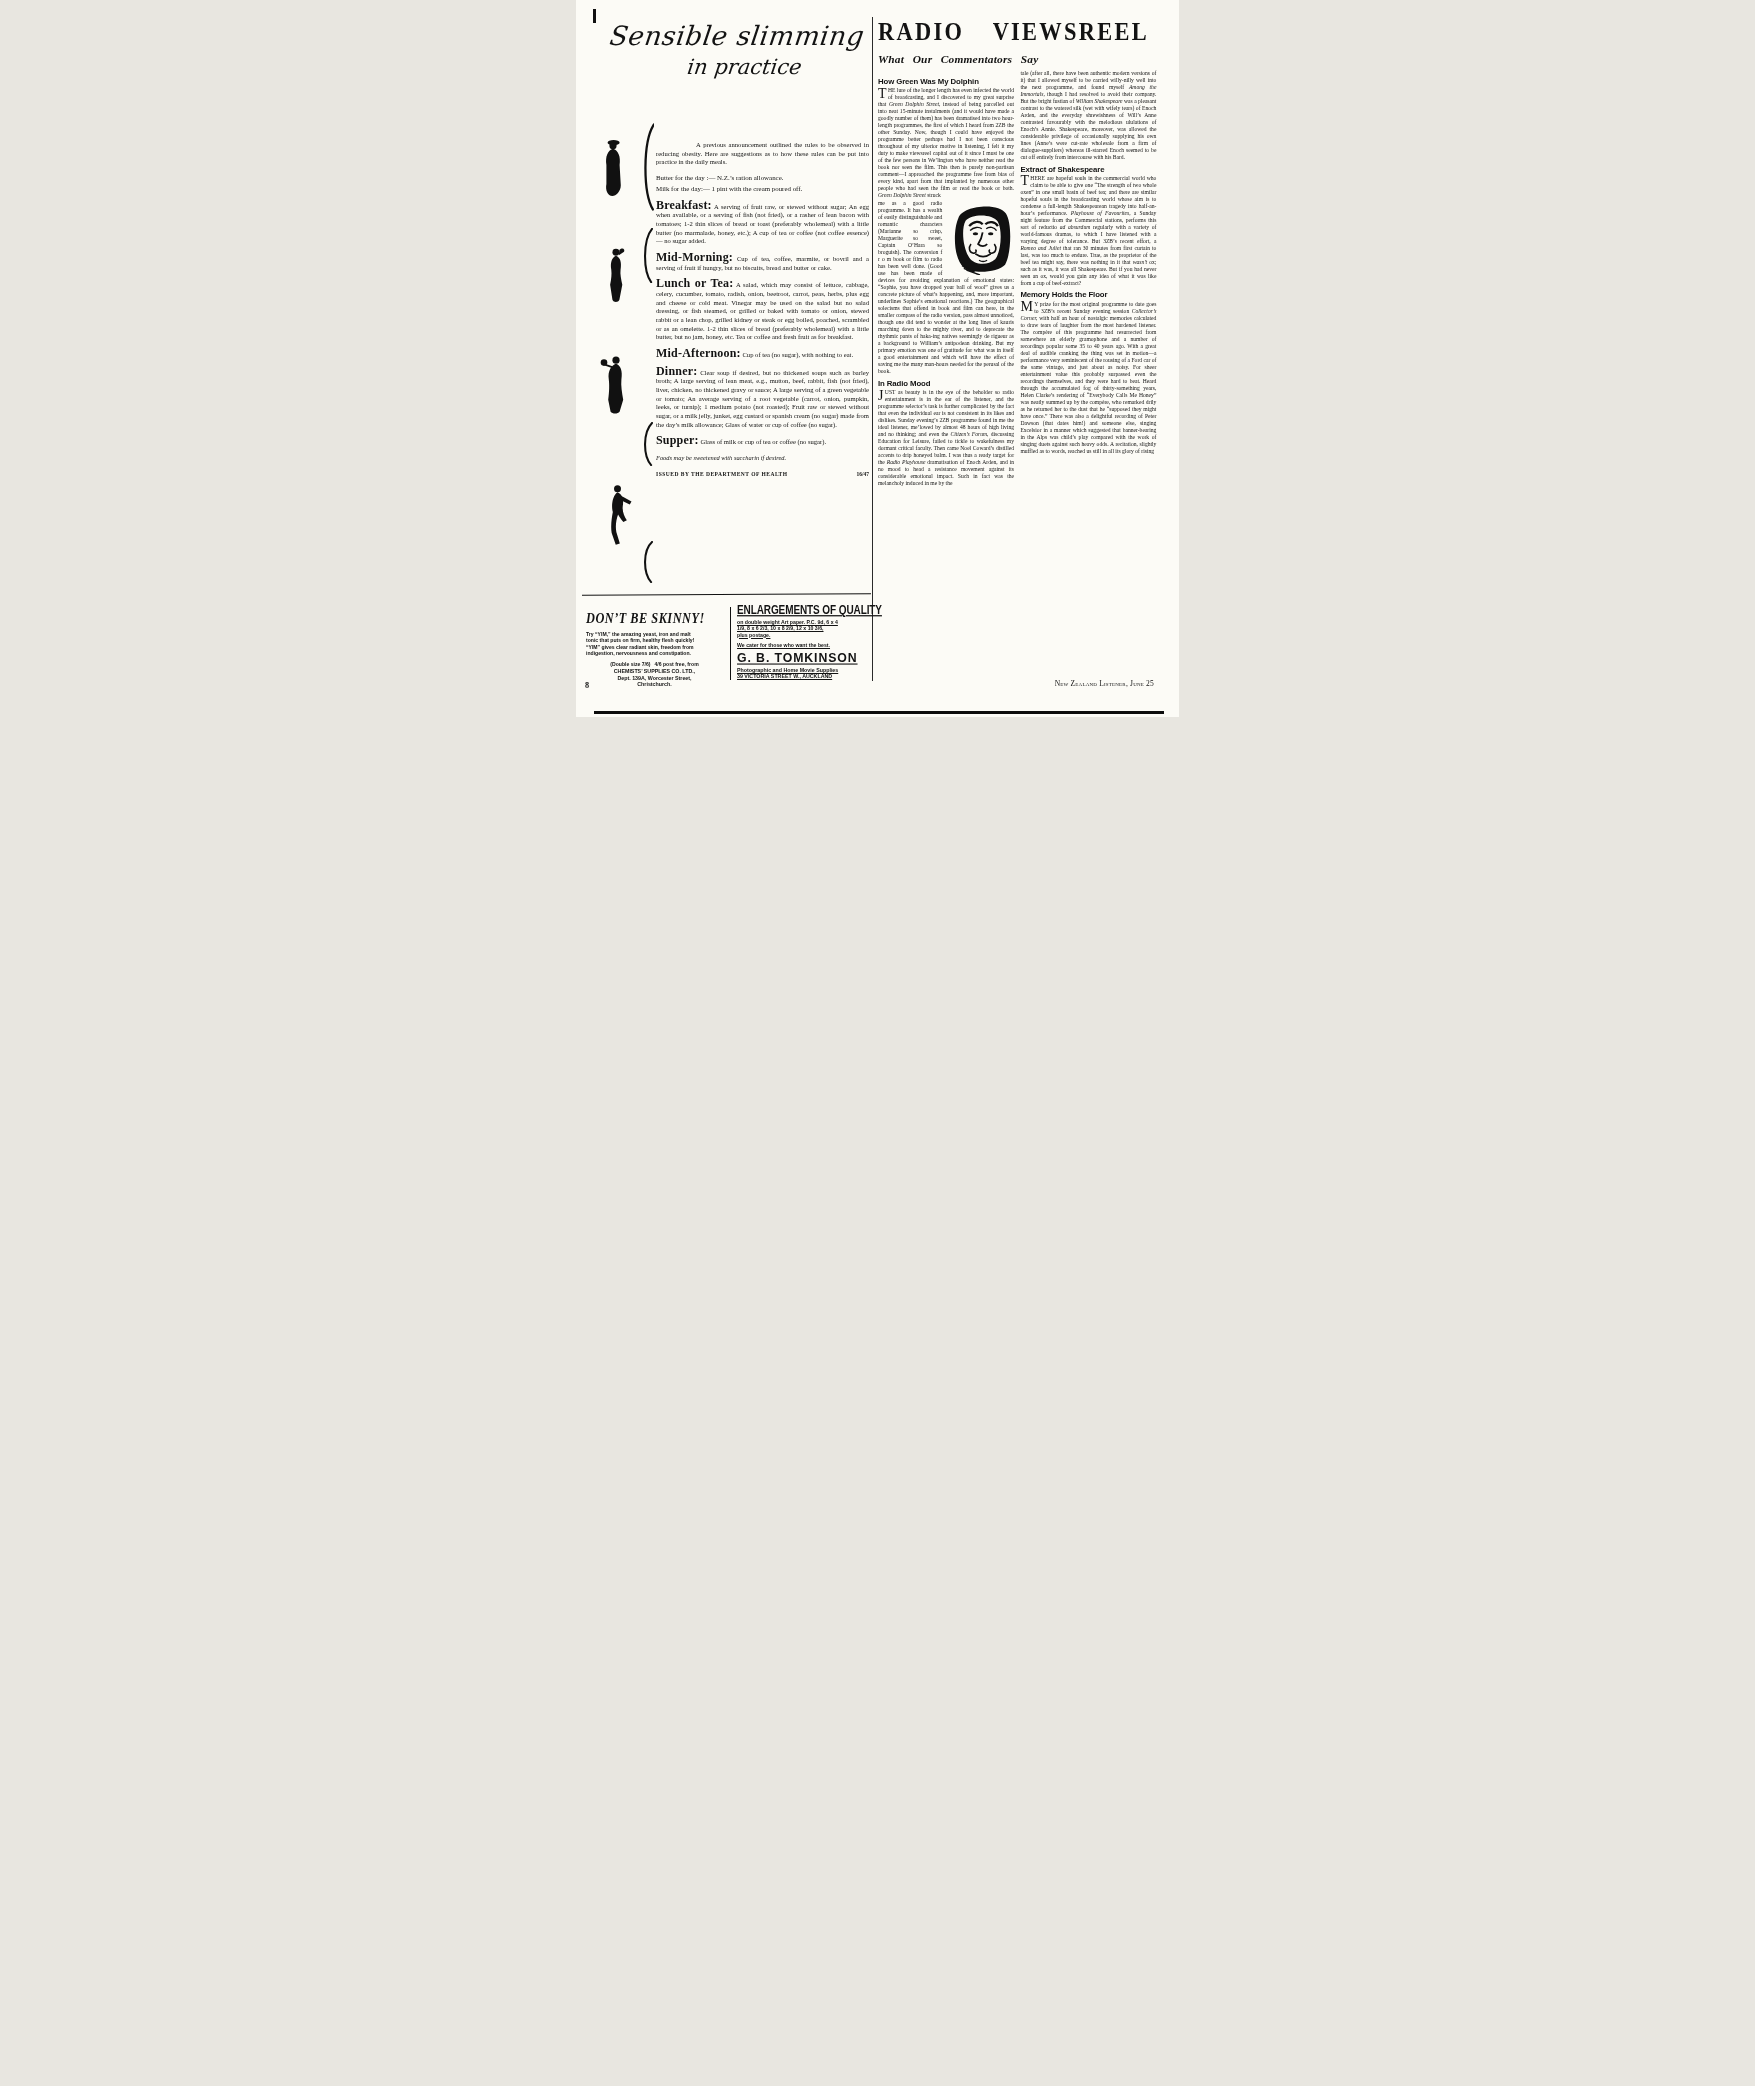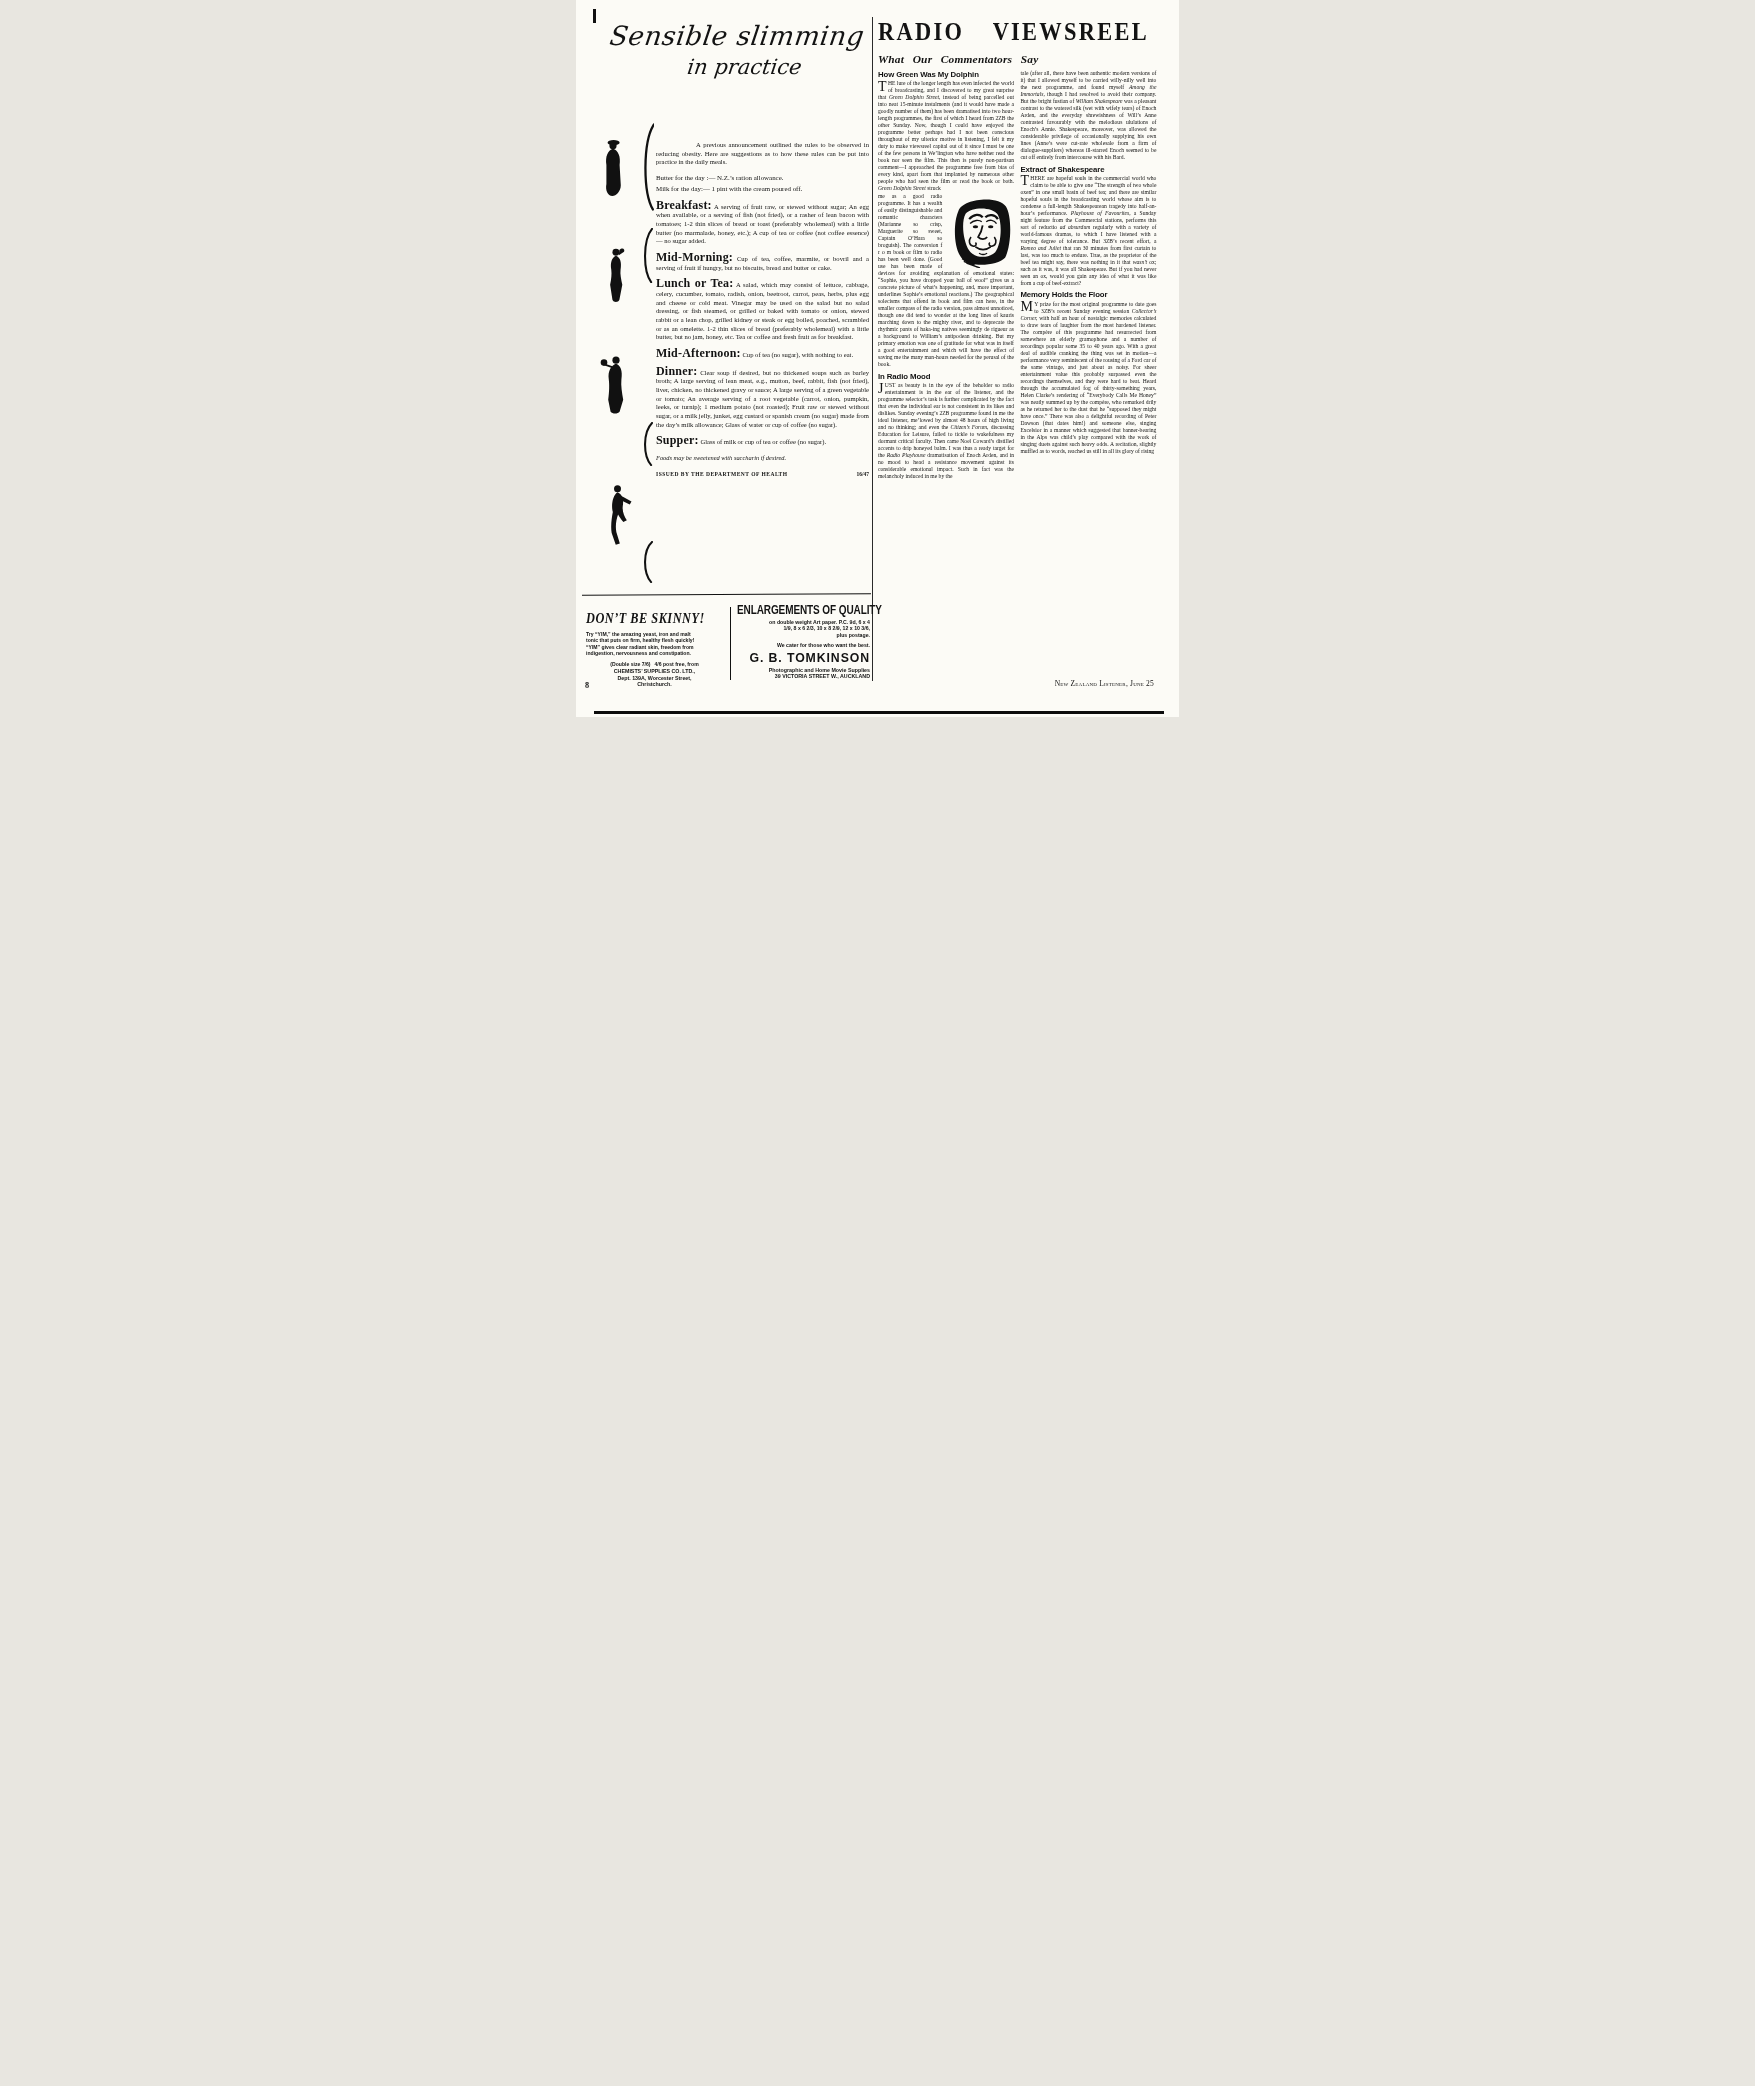--- a/index.html
+++ b/index.html
@@ -34,37 +34,37 @@
     font-size:5.5px;letter-spacing:0.5px;font-weight:bold;}
   .issued-code{font-weight:bold;letter-spacing:0;}
   
   .ad{position:absolute;font-family:"Liberation Sans", sans-serif;}
   .ad-skinny{left:10px;top:579px;width:137px;margin-top:32px;}
   .skinny-headline{font-family:"Liberation Serif", serif;font-weight:bold;font-style:italic;
     font-size:12.3px;letter-spacing:0.5px;transform:scaleY(1.15);white-space:nowrap;}
   .skinny-body{margin-top:4.6px;font-size:5.1px;line-height:6.6px;font-weight:bold;white-space:pre-line;}
   .skinny-offer{margin-top:4.1px;font-size:5.1px;font-weight:bold;text-align:center;}
   .skinny-addr{margin-top:1.4px;font-size:5.3px;line-height:6.4px;font-weight:bold;text-align:center;white-space:pre-line;}
-  .ad-enlarge{left:161px;top:604px;width:133px;text-align:right;}
+  .ad-enlarge{left:161px;top:604px;width:133px;text-align:left;text-decoration:underline;}
   .enlarge-headline{font-size:10px;font-weight:bold;letter-spacing:-0.1px;transform:scaleY(1.25);white-space:nowrap;}
   .enlarge-body{margin-top:3.7px;font-size:5.2px;line-height:6.4px;font-weight:bold;white-space:pre-line;}
   .enlarge-slogan{margin-top:3.7px;font-size:5.2px;font-weight:bold;}
   .enlarge-name{margin-top:3.7px;font-size:12.3px;font-weight:bold;letter-spacing:0.9px;transform:scaleY(1.1);white-space:nowrap;}
   .enlarge-sub{margin-top:1.8px;font-size:5.3px;line-height:6.4px;font-weight:bold;white-space:pre-line;}
   
   .radio{position:absolute;left:302px;top:3px;width:298px;}
   .radio-title{margin-top:15.5px;font-weight:bold;font-size:22.4px;letter-spacing:2.3px;word-spacing:21px;
     transform:scaleY(1.12);white-space:nowrap;}
   .radio-subtitle{margin-top:8px;font-weight:bold;font-style:italic;font-size:11.4px;
     letter-spacing:0.2px;word-spacing:5.5px;white-space:nowrap;}
   .radio-cols{display:flex;gap:6.4px;margin-top:5.5px;}
   .rcol{width:136px;font-size:5.6px;line-height:7px;text-align:justify;}
   .rv-h{font-family:"Liberation Sans", sans-serif;font-weight:bold;font-size:7.8px;
     letter-spacing:-0.1px;margin:4.6px 0 2.3px 0;text-align:left;}
-  .rv-h.first{margin-top:1px;}
+  .rv-h.first{margin-top:8px;}
   .rv-p{margin:0 0 0.9px 0;}
   .dropcap{float:left;font-size:14px;line-height:12px;padding:0.5px 1.4px 0 0;}
   .maori-float{float:right;width:69px;height:74px;margin:0.9px 0 0.9px 2.7px;}
   
   .page-num{position:absolute;left:9.1px;top:681px;font-size:8.2px;font-weight:bold;}
   .footer-line{position:absolute;left:302px;top:679px;width:276px;text-align:right;
     font-weight:normal;font-size:7.5px;font-variant:small-caps;letter-spacing:0.2px;}
 </style>
 </head>
 <body>

